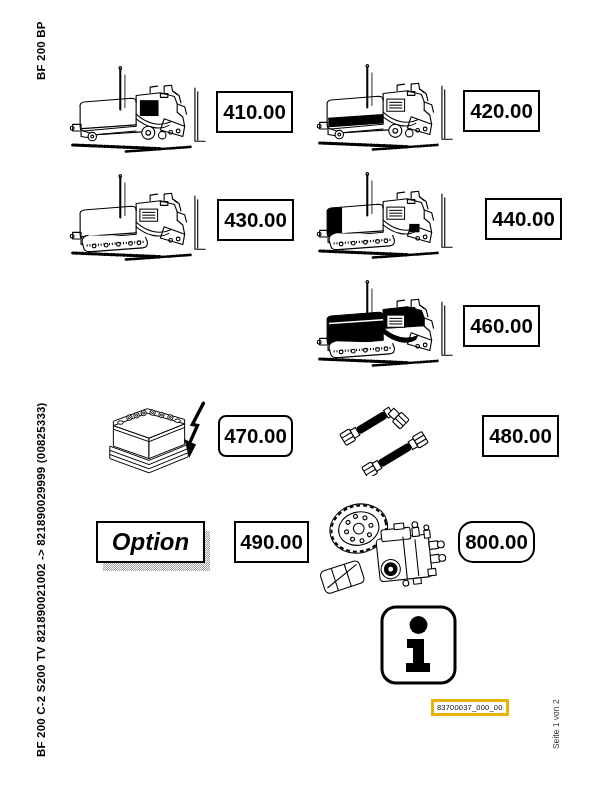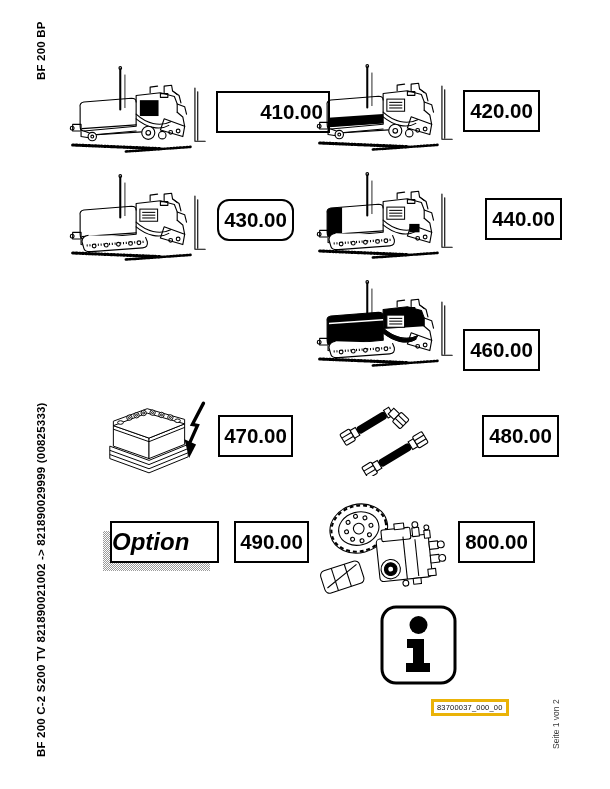--- a/index.html
+++ b/index.html
@@ -25,36 +25,36 @@
   #art-460{left:315px;top:276px;width:140px;height:95px;}
   #art-battery{left:100px;top:398px;width:98px;height:82px;}
   #art-bolt{left:184px;top:400px;width:26px;height:62px;}
   #art-hoses{left:335px;top:390px;width:125px;height:86px;}
   #art-pump{left:318px;top:494px;width:132px;height:106px;}
 
   
   .numbox{position:absolute;width:73px;height:38px;border:2px solid #000;background:#fff;
           display:flex;align-items:center;justify-content:center;
           font-weight:bold;font-size:20.5px;}
-  #box-410{left:216px;top:91px;padding-left:37px;}
+  #box-410{left:216px;top:91px;}
   #box-420{left:463px;top:90px;text-align:center;}
-  #box-430{left:217px;top:199px;border-radius:12px;}
+  #box-430{left:217px;top:199px;}
   #box-440{left:485px;top:198px;}
-  #box-460{left:463px;top:305px;margin-top:24px;}
-  #box-470{left:218px;top:415px;width:71px;}
+  #box-460{left:463px;top:305px;}
+  #box-470{left:218px;top:415px;width:71px;border-radius:8px;}
   #box-480{left:463px;top:415px;margin-left:19px;}
   #box-490{left:234px;top:521px;width:71px;}
-  #box-800{left:458px;top:521px;}
+  #box-800{left:458px;top:521px;border-radius:15px;}
 
   
   #option-shadow{position:absolute;left:103px;top:531px;width:107px;height:40px;
      background-image:conic-gradient(#9a9a9a 25%,#fff 0 50%,#9a9a9a 0 75%,#fff 0);
      background-size:2px 2px;z-index:0;}
-  #option-plate{position:absolute;left:110px;top:521px;width:105px;height:38px;
-     border:2px solid #000;background:#fff;display:flex;align-items:center;
+  #option-plate{position:absolute;left:96px;top:521px;width:105px;height:38px;
+     border:2px solid #000;background:#fff;display:flex;align-items:center;justify-content:center;
      font-weight:bold;font-style:italic;font-size:24px;z-index:1;}
 
   
   #info-icon{position:absolute;left:380px;top:605px;width:77px;height:80px;}
   #info-icon svg{width:100%;height:100%;display:block;}
 
   
   #drawing-number{position:absolute;left:431px;top:699px;border:3px solid #eab308;
      font-size:7.5px;padding:1px 3px;letter-spacing:.2px;color:#111;background:#fff;}
 

